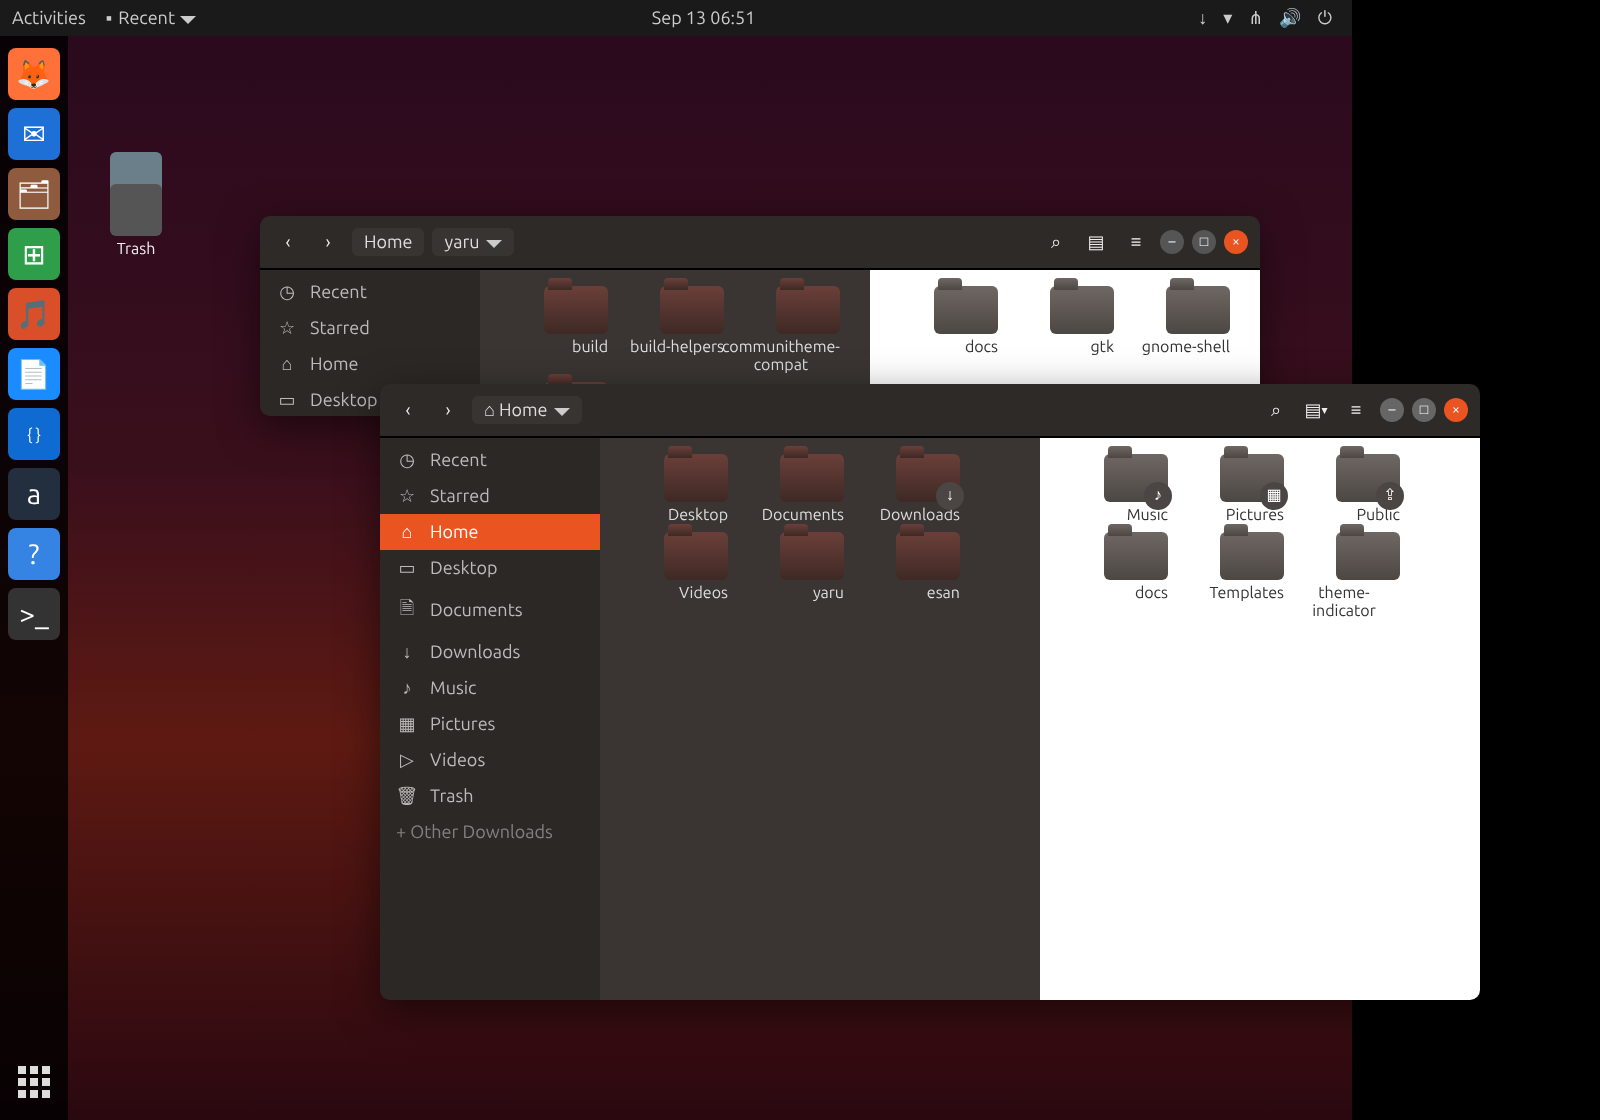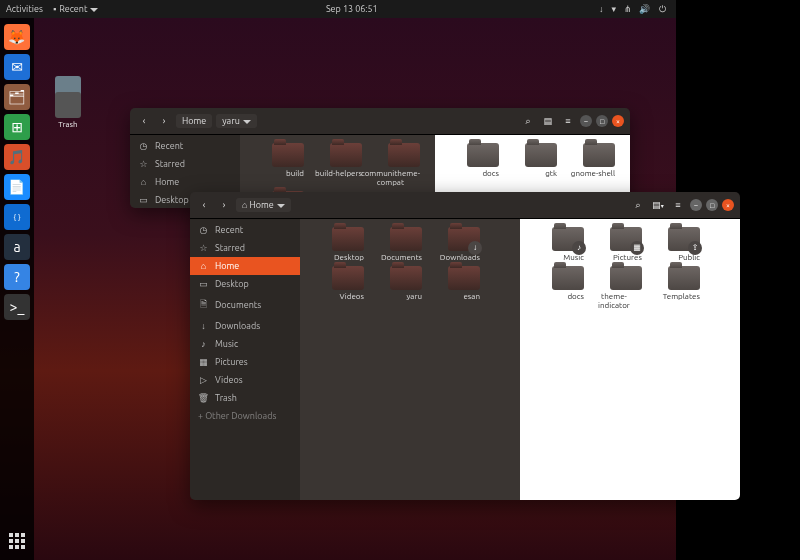--- a/index.html
+++ b/index.html
@@ -295,26 +295,26 @@
             <div class="fi">
               <div class="rel">
                 <div class="fld flt"></div>
               </div>
               <span>docs</span>
             </div>
             <div class="fi">
               <div class="rel">
                 <div class="fld flt"></div>
               </div>
+              <span>Templates</span>
+            </div>
+            <div class="fi">
+              <div class="rel">
+                <div class="fld flt"></div>
+              </div>
               <span>theme-indicator</span>
-            </div>
-            <div class="fi">
-              <div class="rel">
-                <div class="fld flt"></div>
-              </div>
-              <span>Templates</span>
             </div>
           </div>
    </div>
   </div>
 
  </div>
 </div>
 
 </body></html>

